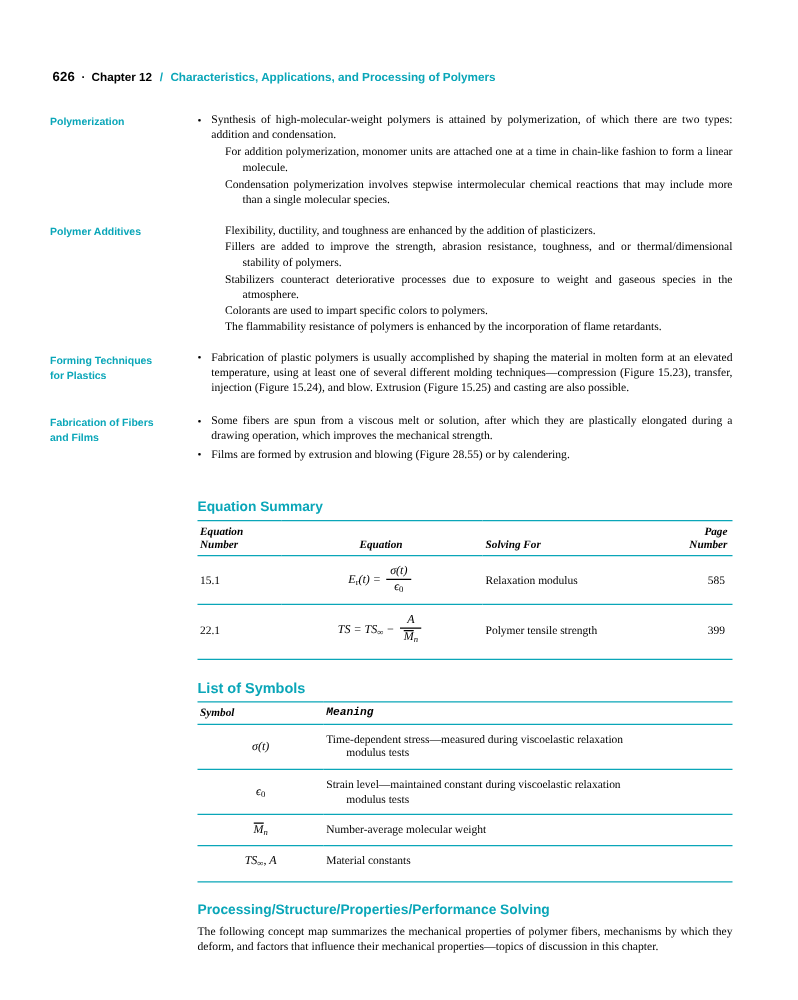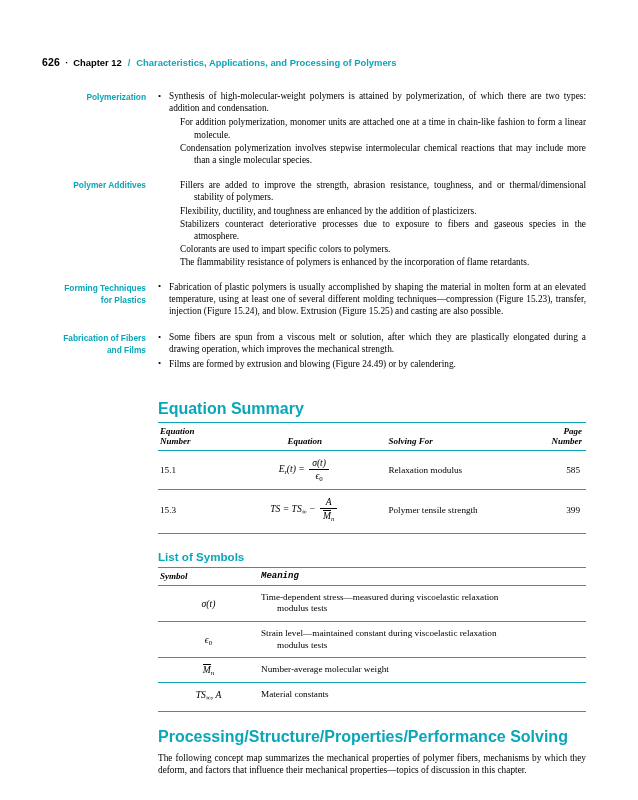--- a/index.html
+++ b/index.html
@@ -57,21 +57,20 @@
   }
 
   
   .sum-row {
     display: flex;
     margin-bottom: 12px;
   }
   .sum-label {
     width: 118px;
     flex: 0 0 118px;
-    text-align: right;
     padding-right: 12px;
     box-sizing: border-box;
     font-family: "Liberation Sans", sans-serif;
     font-size: 8.4px;
     font-weight: bold;
     color: #0aa6b8;
     line-height: 12px;
     padding-top: 1px;
   }
   .sum-body {
@@ -100,21 +99,21 @@
   }
   .sub-para .hang {
     display: block;
     padding-left: 14px;
     text-indent: -14px;
   }
 
   
   .section-head {
     font-family: "Liberation Sans", sans-serif;
-    font-size: 16px;
+    font-size: 11px;
     font-weight: bold;
     color: #0aa6b8;
     margin: 0 0 4px 0;
   }
   .section-head.small {
     font-size: 11.6px;
   }
   .content-col {
     margin-left: 118px;
   }
@@ -252,27 +251,27 @@
       <div class="sub-para">
         <span class="hang">Condensation polymerization involves stepwise intermolecular chemical reactions that may include more than a single molecular species.</span>
       </div>
     </div>
   </div>
 
   <div class="sum-row">
     <div class="sum-label">Polymer Additives</div>
     <div class="sum-body">
       <div class="sub-para">
+        <span class="hang">Flexibility, ductility, and toughness are enhanced by the addition of plasticizers.</span>
+      </div>
+      <div class="sub-para">
         <span class="hang">Fillers are added to improve the strength, abrasion resistance, toughness, and or thermal/dimensional stability of polymers.</span>
       </div>
       <div class="sub-para">
-        <span class="hang">Flexibility, ductility, and toughness are enhanced by the addition of plasticizers.</span>
-      </div>
-      <div class="sub-para">
-        <span class="hang">Stabilizers counteract deteriorative processes due to exposure to fibers and gaseous species in the atmosphere.</span>
+        <span class="hang">Stabilizers counteract deteriorative processes due to exposure to weight and gaseous species in the atmosphere.</span>
       </div>
       <div class="sub-para">
         <span class="hang">Colorants are used to impart specific colors to polymers.</span>
       </div>
       <div class="sub-para">
         <span class="hang">The flammability resistance of polymers is enhanced by the incorporation of flame retardants.</span>
       </div>
     </div>
   </div>
 
@@ -286,21 +285,21 @@
     </div>
   </div>
 
   <div class="sum-row">
     <div class="sum-label">
       <div>Fabrication of Fibers</div>
       <div>and Films</div>
     </div>
     <div class="sum-body">
       <div class="bullet-item">Some fibers are spun from a viscous melt or solution, after which they are plastically elongated during a drawing operation, which improves the mechanical strength.</div>
-      <div class="bullet-item">Films are formed by extrusion and blowing (Figure 24.49) or by calendering.</div>
+      <div class="bullet-item">Films are formed by extrusion and blowing (Figure 28.55) or by calendering.</div>
     </div>
   </div>
 
   <div class="spacer-16"></div>
 
   <div class="content-col">
     <div class="section-head">Equation Summary</div>
 
     <table class="eq-table">
       <thead>
@@ -325,21 +324,21 @@
               <span class="frac">
                 <span class="num">σ(t)</span>
                 <span class="den">ϵ<span class="subr">0</span></span>
               </span>
             </span>
           </td>
           <td>Relaxation modulus</td>
           <td class="page-cell">585</td>
         </tr>
         <tr class="rule-thin">
-          <td>15.3</td>
+          <td>22.1</td>
           <td class="eq-cell">
             <span class="math">TS = TS<span class="subr">∞</span> −
               <span class="frac">
                 <span class="num">A</span>
                 <span class="den"><span class="overbar">M</span><span class="sub">n</span></span>
               </span>
             </span>
           </td>
           <td>Polymer tensile strength</td>
           <td class="page-cell">399</td>

